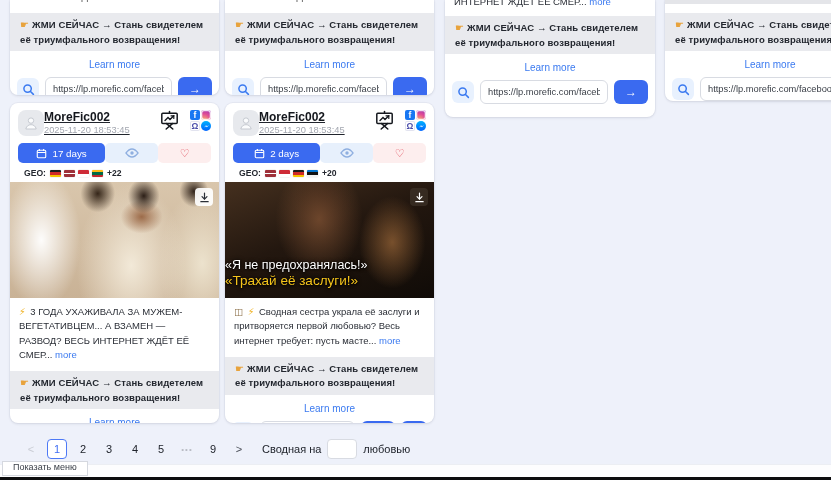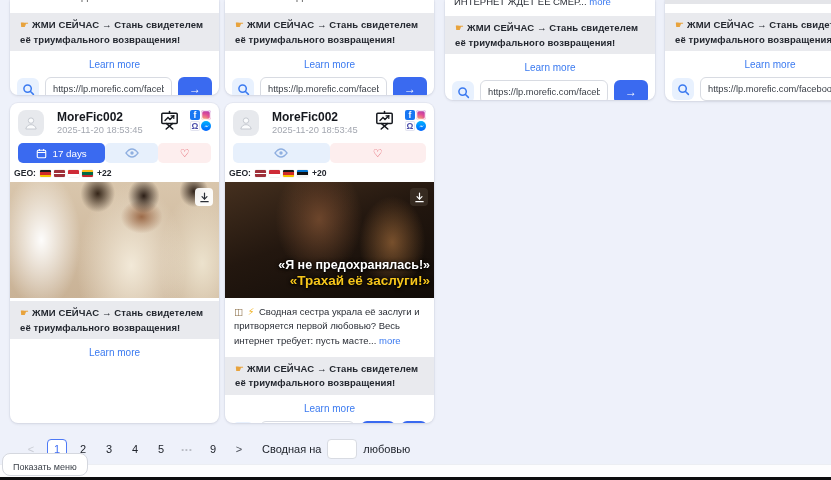--- a/index.html
+++ b/index.html
@@ -41,41 +41,41 @@
     display:flex; align-items:center; justify-content:center; cursor:pointer; font-size:12px;
   }
   .btn-arrow { flex:0 0 34px; }
   .btn-dl { flex:0 0 26px; }
   
   .profile { display:flex; align-items:flex-start; padding:7px 8px 4px; position:relative; }
   .avatar {
     width:26px; height:26px; border-radius:8px; background:#e7e9ed;
     display:flex; align-items:center; justify-content:center; flex:0 0 26px;
   }
-  .pname { margin-left:13px; }
+  .pname { margin-left:0;text-decoration:underline; }
   .pname .nm { font-size:12px; font-weight:bold; color:#14171d; }
   .pname .dt { font-size:9.3px; color:#a3a7b0; margin-top:1px; }
   .p-icons { position:absolute; right:8px; top:7px; display:flex; align-items:flex-start; gap:10px; }
   .grid4 { display:grid; grid-template-columns:10px 10px; grid-gap:1px; }
   .mini { width:10px; height:10px; border-radius:2px; display:flex; align-items:center; justify-content:center; font-size:8px; overflow:hidden; }
   .mini.fb { background:#1877f2; color:#fff; font-weight:bold; font-size:8.5px; }
   .mini.ig { background:radial-gradient(circle at 28% 110%, #fdc468, #df4996 55%, #9b38b5 95%); box-shadow:inset 0 0 0 1.3px rgba(255,255,255,.85); border-radius:3px; }
   .mini.an { background:#fff; color:#4a4daa; font-weight:bold; font-size:8.5px; box-shadow:inset 0 0 0 1px #e2e3ef; }
   .mini.ms { background:linear-gradient(#00b2ff,#0064ff); border-radius:50%; }
   
   .acts { display:flex; margin:3px 8px 0; }
   .act-days {
     flex:1.65; height:20px; background:#3a6af0; border:none; border-radius:5px; color:#fff;
     font-size:9.8px; display:flex; align-items:center; justify-content:center; gap:5px; cursor:pointer;
     font-family:inherit;
   }
   .act-eye { flex:1; height:20px; background:#e7f0fc; border:none; border-radius:5px; display:flex; align-items:center; justify-content:center; cursor:pointer; }
   .act-heart { flex:1; height:20px; background:#fdeeee; border:none; border-radius:5px; display:flex; align-items:center; justify-content:center; cursor:pointer; color:#e25563; font-size:11px; line-height:1; }
   
-  .geo { display:flex; align-items:center; gap:4px; margin:5px 4px 4px; font-size:8.6px; font-weight:bold; color:#23272f; }
+  .geo { display:flex; align-items:center; gap:4px; margin:5px 14px 4px; font-size:8.6px; font-weight:bold; color:#23272f; }
   .flag { width:11px; height:7px; border-radius:1px; display:inline-block; box-shadow:0 0 0 .5px rgba(0,0,0,.08); }
   .f-de { background:linear-gradient(#1a1a1a 33%, #cf2b28 33% 66%, #f5c400 66%); }
   .f-lv { background:linear-gradient(#9e3039 40%, #fff 40% 60%, #9e3039 60%); }
   .f-mc { background:linear-gradient(#ce2b37 58%, #fff 58%); }
   .f-lt { background:linear-gradient(#fdb913 33%, #006a44 33% 66%, #c1272d 66%); }
   .f-ee { background:linear-gradient(#0072ce 33%, #111 33% 66%, #f2f2f2 66%); }
   
   .creative { position:relative; height:116px; cursor:pointer; }
   .creative.img1 { background:
     radial-gradient(55px 95px at 15% 50%, rgba(255,255,255,.96), rgba(255,255,255,0) 72%),
@@ -90,21 +90,21 @@
     radial-gradient(46px 64px at 80% 52%, rgba(210,140,76,.5), rgba(210,140,76,0) 72%),
     radial-gradient(58px 76px at 45% 32%, rgba(125,80,50,.8), rgba(125,80,50,0) 75%),
     radial-gradient(36px 44px at 47% 16%, rgba(42,26,17,.95), rgba(42,26,17,0) 80%),
     linear-gradient(160deg, #45301f 0%, #23170f 45%, #100b07 100%); }
   .dl-chip {
     position:absolute; top:6px; right:6px; width:18px; height:18px; border-radius:4px;
     display:flex; align-items:center; justify-content:center; cursor:pointer; border:none;
   }
   .dl-chip.light { background:rgba(255,255,255,.92); }
   .dl-chip.dark { background:rgba(70,58,48,.55); }
-  .overlay { position:absolute; left:0; right:4px; bottom:10px; text-align:right; font-weight:bold; }
+  .overlay { position:absolute; left:0; right:4px; bottom:10px; text-align:left; font-weight:normal; }
   .ov1 { color:#fff; font-size:12.5px; text-shadow:0 1px 2px #000, 0 0 4px #000; }
   .ov2 { color:#f6c51b; font-size:13.5px; text-shadow:0 1px 2px #000, 0 0 4px #000; margin-top:1px; }
   
   .desc { padding:7px 9px 6px; font-size:9.5px; line-height:1.5; color:#2a2e36; }
   .desc .ic-light { color:#f0b429; margin-right:2px; }
   .desc .ic-book { color:#8a6d45; margin-right:2px; }
   .desc .more { color:#3b7af0; cursor:pointer; }
   
   .pager { position:absolute; left:18px; top:439px; display:flex; align-items:center; font-size:11px; color:#20242c; }
   .pager .found { margin-right:16px; }
@@ -118,21 +118,21 @@
     display:flex; align-items:center; padding:0 6px; gap:6px; font-size:10px; color:#2a2e36; cursor:pointer;
   }
   .size-select .caret { color:#c2c5cc; font-size:8px; }
   .goto { margin-left:10px; display:flex; align-items:center; gap:6px; }
   .goto input { width:30px; height:20px; border:1px solid #d8dbe2; border-radius:4px; outline:none; font-family:inherit; font-size:10px; text-align:center; }
   
   .bottom-track { position:absolute; left:0; right:0; bottom:3px; height:13px; background:#fdfdfe; border-top:1px solid #eceef3; }
   .black-bar { position:absolute; left:0; right:0; bottom:0; height:3.5px; background:#0d0d0f; }
   .show-menu {
     position:absolute; left:2px; bottom:4px; background:#fff; border:1px solid #d5d8df;
-    border-radius:8px; padding:8px 10px 3px; font-size:9px; color:#3a3f47; cursor:pointer; font-family:inherit;
+    border-radius:0; padding:0 10px 3px; font-size:9px; color:#3a3f47; cursor:pointer; font-family:inherit;
   }
   svg { display:block; }
 </style>
 </head>
 <body>
 
 <div class="card cut-top" style="left:10px; top:0; width:209px; height:95px;">
   <div class="clip" style="height:3px;">
     <div class="inner" style="margin-top:-9px;"><span>ИНТЕРНЕТ ЖДЁТ ЕЁ СМЕР... </span><span class="more">more</span></div>
   </div>
@@ -169,21 +169,21 @@
           <line x1="8.5" y1="8.5" x2="11.4" y2="11.4" stroke="#3b7af0" stroke-width="1.5" stroke-linecap="round"></line>
         </svg>
     </span>
     <input class="url-input" value="https://lp.morefic.com/facebook-0iHH0v023" style="">
     <button class="btn-blue btn-arrow">
         <span>→</span>
       </button>
   </div>
 </div>
 
-<div class="card cut-top" style="left:445px; top:0; width:210px; height:100px;">
+<div class="card cut-top" style="left:445px; top:0; width:210px; height:117px;">
   <div class="clip" style="height:9px;">
     <div class="inner" style="margin-top:-4px; color:#2a2e36;"><span>ИНТЕРНЕТ ЖДЁТ ЕЁ СМЕР... </span><span class="more">more</span></div>
   </div>
   <div class="cta" style="margin-top:7px;">
     <span class="pointer">☛</span><span>ЖМИ СЕЙЧАС → Стань свидетелем её триумфального возвращения!</span>
   </div>
   <div class="learn-more">Learn more</div>
   <div class="url-row">
     <span class="chip-search">
       <svg width="13" height="13" viewBox="0 0 13 13">
@@ -282,20 +282,24 @@
   </div>
   <div class="creative img1">
     <button class="dl-chip light">
       <svg width="11" height="11" viewBox="0 0 12 12" fill="none" stroke="#2a2e36" stroke-width="1.3" stroke-linecap="round">
           <line x1="6" y1="1.2" x2="6" y2="7.4"></line>
           <polyline points="3.3,5 6,7.7 8.7,5"></polyline>
           <line x1="2" y1="10.6" x2="10" y2="10.6"></line>
         </svg>
     </button>
   </div>
+  <div class="desc">
+    <span class="ic-light">⚡</span>
+    <span>3 ГОДА УХАЖИВАЛА ЗА МУЖЕМ-ВЕГЕТАТИВЦЕМ... А ВЗАМЕН — РАЗВОД? ВЕСЬ ИНТЕРНЕТ ЖДЁТ ЕЁ СМЕР... </span><span class="more">more</span>
+  </div>
   <div class="cta" style="margin-top:3px;">
     <span class="pointer">☛</span><span>ЖМИ СЕЙЧАС → Стань свидетелем её триумфального возвращения!</span>
   </div>
   <div class="learn-more">Learn more</div>
 
 </div>
 
 <div class="card" style="left:225px; top:103px; width:209px; height:320px;">
   <div class="profile">
     <span class="avatar">
@@ -325,20 +329,29 @@
         <span class="mini an">Ω</span>
         <span class="mini ms">
           <svg width="7" height="7" viewBox="0 0 10 10">
               <path d="M1.5 6.4 4.3 3.3 5.8 4.7 8.5 3 5.7 6.2 4.2 4.8z" fill="#fff"></path>
             </svg>
         </span>
       </span>
     </span>
   </div>
   <div class="acts">
+    <button class="act-days">
+      <svg width="11" height="11" viewBox="0 0 13 13" fill="none" stroke="#fff" stroke-width="1.3">
+          <rect x="1.5" y="2.7" width="10" height="8.8" rx="1.2"></rect>
+          <line x1="4" y1="1.2" x2="4" y2="3.6"></line>
+          <line x1="9" y1="1.2" x2="9" y2="3.6"></line>
+          <line x1="1.5" y1="5.3" x2="11.5" y2="5.3"></line>
+        </svg>
+      <span>2 days</span>
+    </button>
     <button class="act-eye">
       <svg width="14" height="10" viewBox="0 0 14 10">
           <path d="M1 5c2-2.8 4-4 6-4s4 1.2 6 4c-2 2.8-4 4-6 4S3 7.8 1 5z" fill="none" stroke="#8fafe0" stroke-width="1.3"></path>
           <circle cx="7" cy="5" r="1.7" fill="#8fafe0"></circle>
         </svg>
     </button>
     <button class="act-heart">
         <span>♡</span>
       </button>
   </div>

